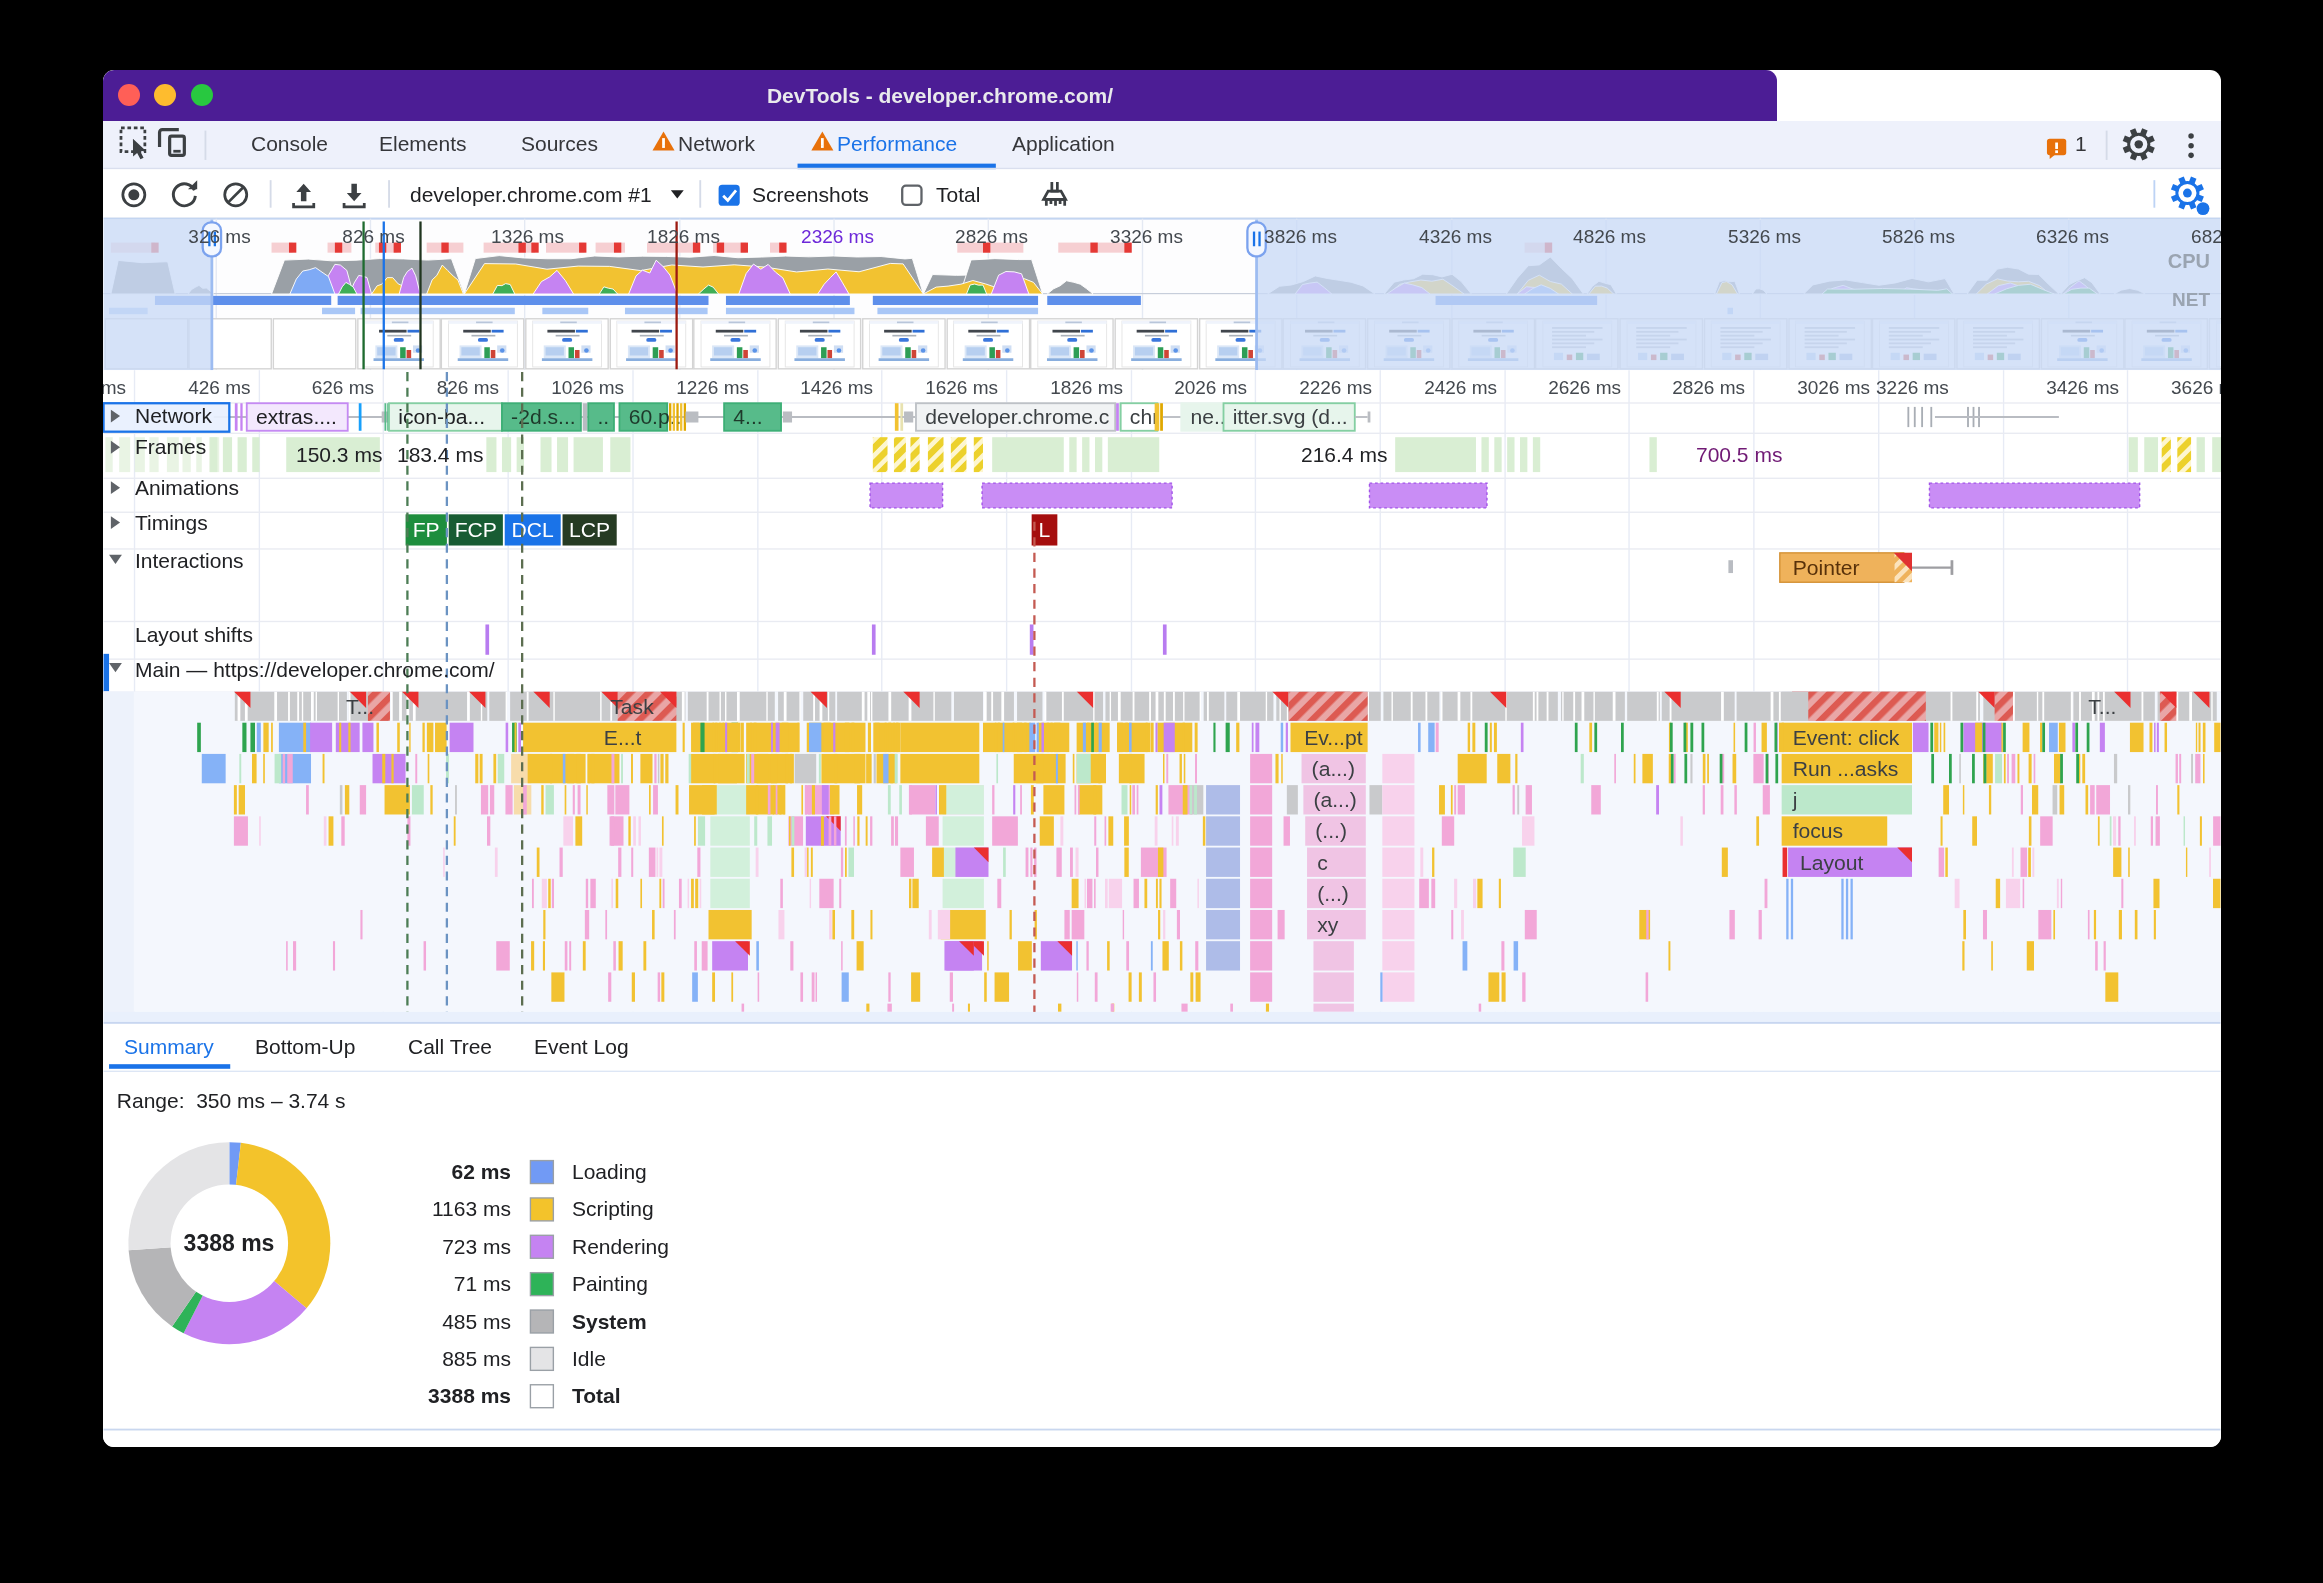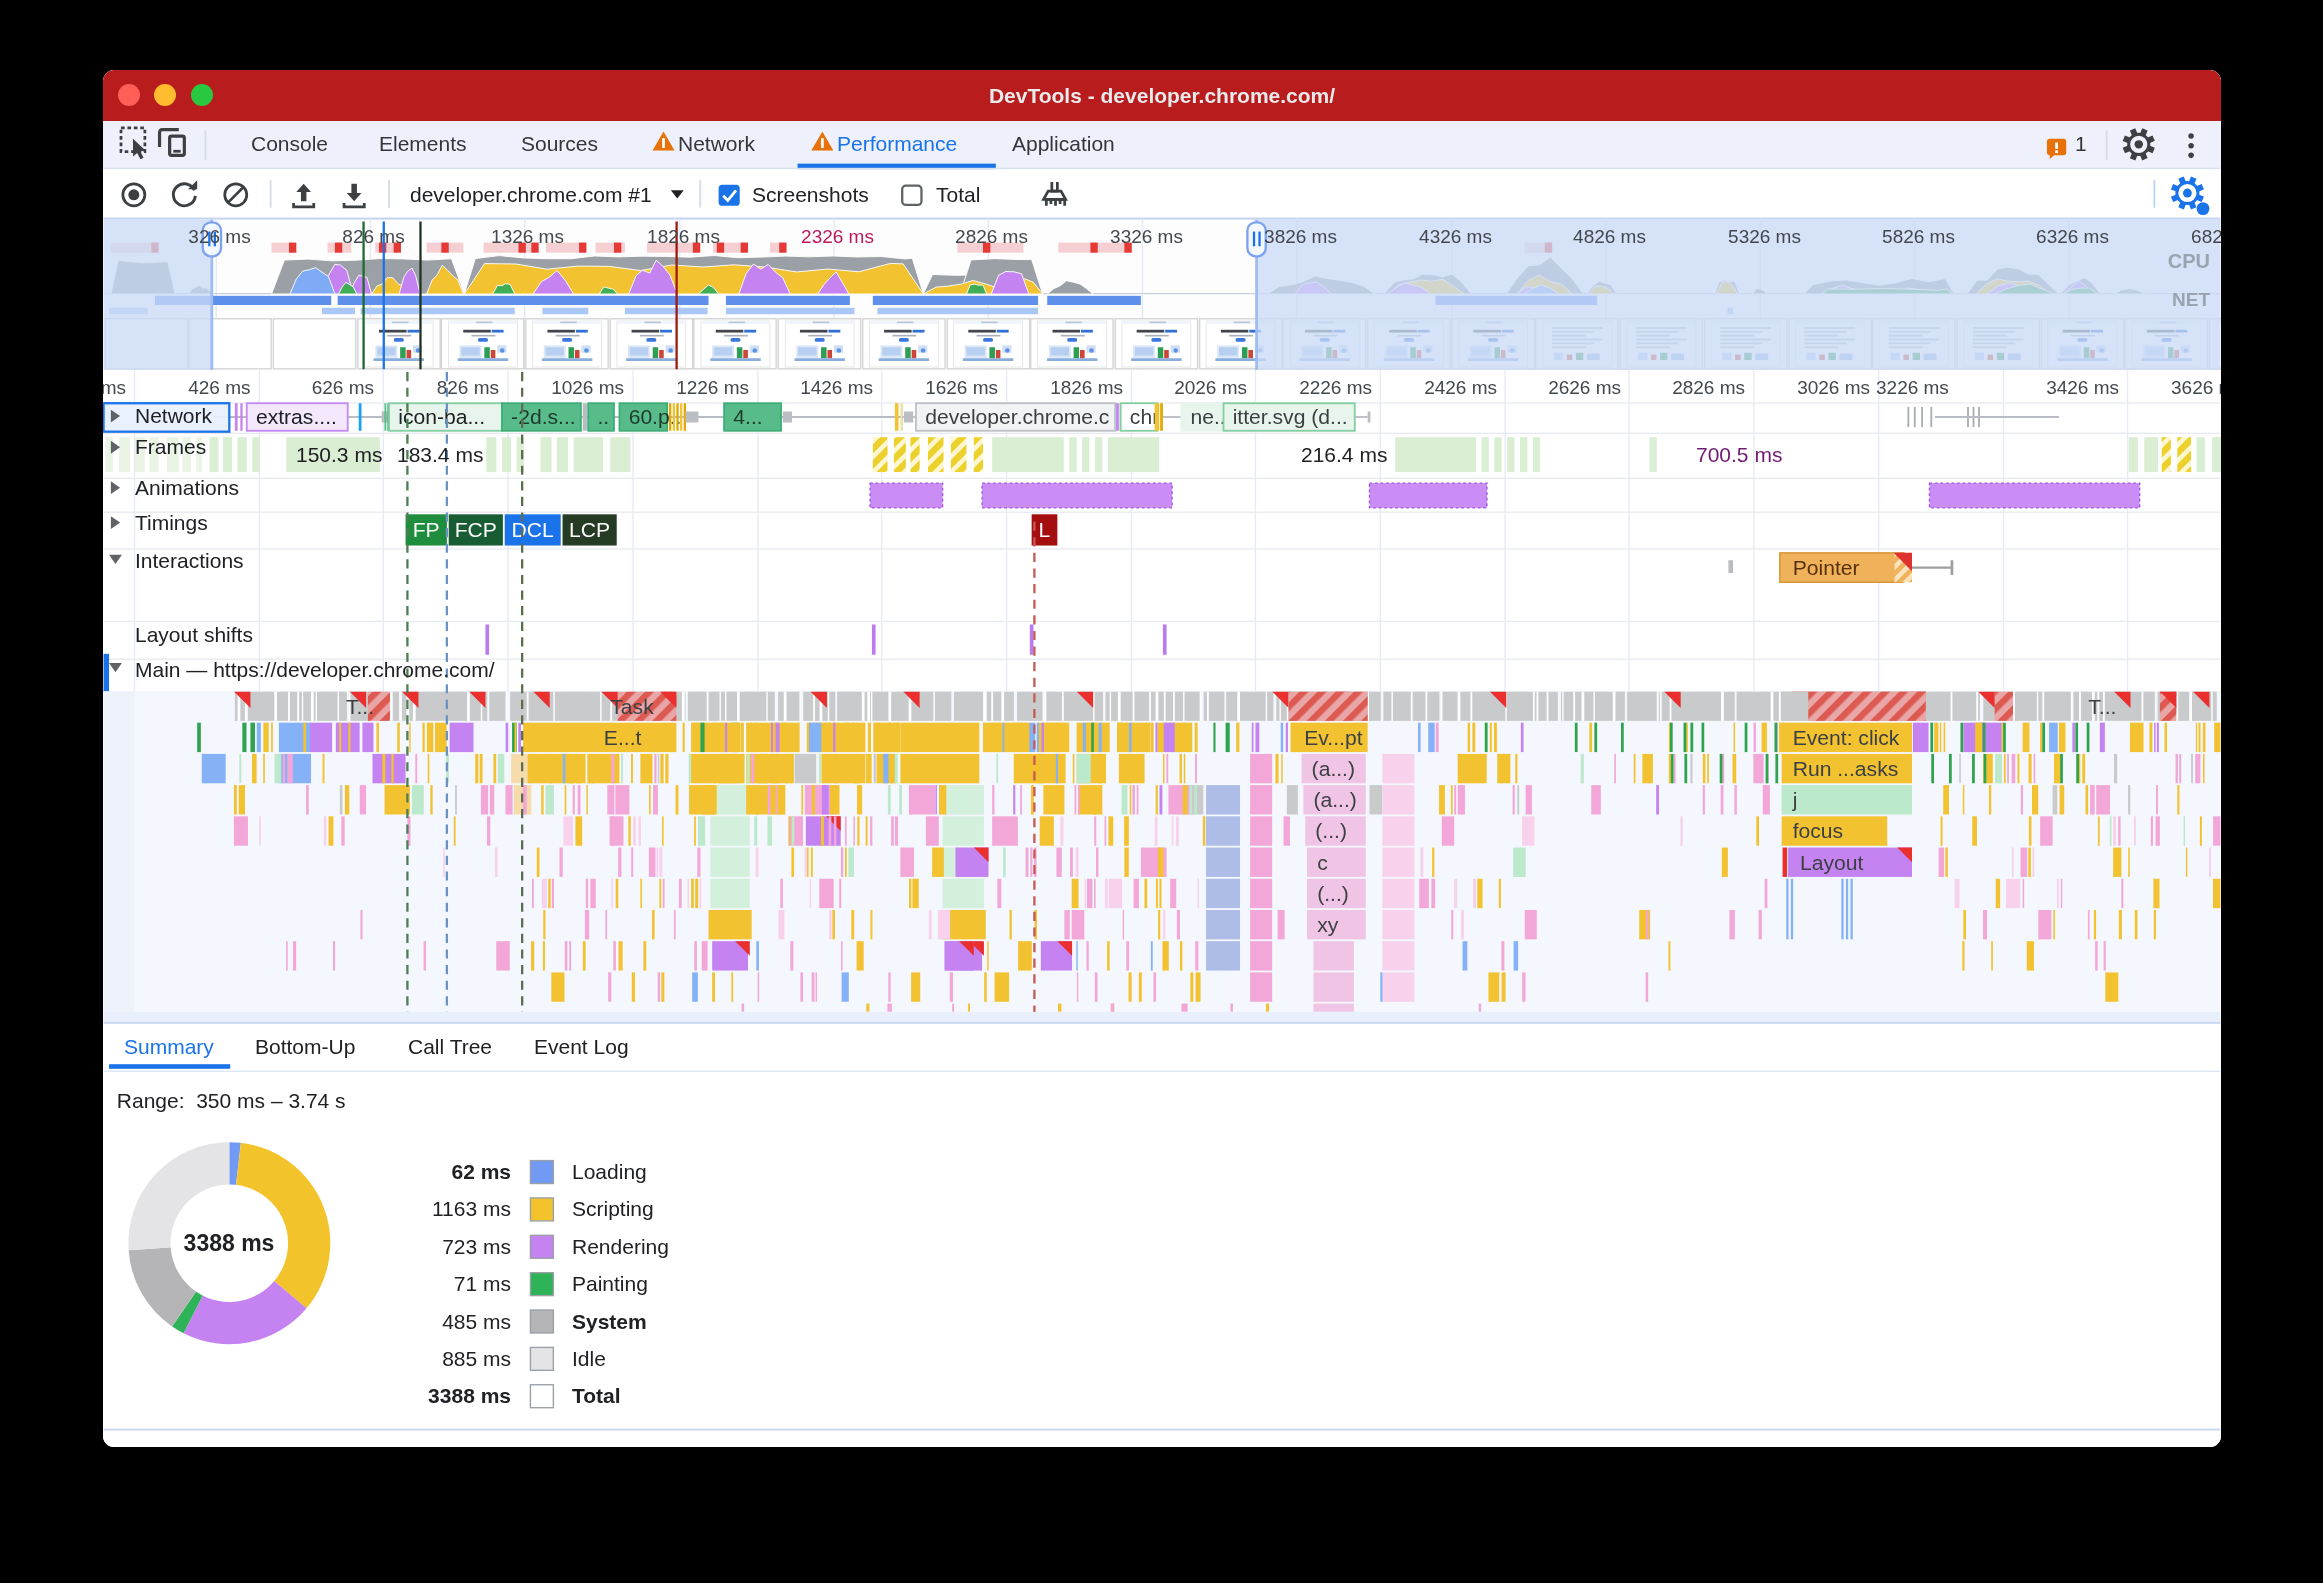--- a/index.html
+++ b/index.html
@@ -1698,41 +1698,41 @@
       <circle cx="137" cy="1278" r="64" fill="#fff"></circle>
       <rect x="465" y="1188" width="25" height="25" fill="#719af5" stroke="#9aa0a6" stroke-width="1.5"></rect>
       <rect x="465" y="1228.7" width="25" height="25" fill="#f3c32b" stroke="#9aa0a6" stroke-width="1.5"></rect>
       <rect x="465" y="1269.4" width="25" height="25" fill="#c583f2" stroke="#9aa0a6" stroke-width="1.5"></rect>
       <rect x="465" y="1310.1000000000001" width="25" height="25" fill="#2eb358" stroke="#9aa0a6" stroke-width="1.5"></rect>
       <rect x="465" y="1350.8000000000002" width="25" height="25" fill="#b5b5b7" stroke="#9aa0a6" stroke-width="1.5"></rect>
       <rect x="465" y="1391.5000000000002" width="25" height="25" fill="#e4e4e6" stroke="#9aa0a6" stroke-width="1.5"></rect>
       <rect x="465" y="1432.2000000000003" width="25" height="25" fill="#ffffff" stroke="#9aa0a6" stroke-width="1.5"></rect>
       <rect x="0" y="1480" width="2306" height="2" fill="#c9d7ef"></rect>
 </svg>
-<div style="position:absolute;left:0;top:0;width:2118px;height:51px;background:#b91c1c;border-radius:11px 11px 0 0">
+<div style="position:absolute;left:0;top:0;width:1674px;height:51px;background:#4c1d95;border-radius:11px 11px 0 0">
       <div style="position:absolute;left:14.7px;top:14.2px;width:22px;height:22px;border-radius:50%;background:#ff5f57"></div>
       <div style="position:absolute;left:51px;top:14.2px;width:22px;height:22px;border-radius:50%;background:#febc2e"></div>
       <div style="position:absolute;left:88px;top:14.2px;width:22px;height:22px;border-radius:50%;background:#28c840"></div>
       <div style="position:absolute;left:0;top:0;width:100%;height:51px;line-height:51px;text-align:center;font-size:21px;font-weight:700;color:#e9eaec">DevTools - developer.chrome.com/</div>
     </div>
     <div style="position:absolute;left:148px;top:62px;font-size:21px;color:#35363a">Console</div>
     <div style="position:absolute;left:276px;top:62px;font-size:21px;color:#35363a">Elements</div>
     <div style="position:absolute;left:418px;top:62px;font-size:21px;color:#35363a">Sources</div>
     <div style="position:absolute;left:575px;top:62px;font-size:21px;color:#35363a">Network</div>
     <div style="position:absolute;left:734px;top:62px;font-size:21px;color:#1a73e8">Performance</div>
     <div style="position:absolute;left:909px;top:62px;font-size:21px;color:#35363a">Application</div>
     <div style="position:absolute;left:1972px;top:62px;font-size:21px;color:#35363a">1</div>
     <div style="position:absolute;left:307px;top:113px;font-size:21px;color:#202124">developer.chrome.com #1</div>
     <div style="position:absolute;left:649px;top:113px;font-size:21px;color:#202124">Screenshots</div>
     <div style="position:absolute;left:833px;top:113px;font-size:21px;color:#202124">Total</div>
     <div style="position:absolute;left:57px;top:156px;width:119px;text-align:center;font-size:19px;color:#43484e">326&nbsp;ms</div>
     <div style="position:absolute;left:211px;top:156px;width:119px;text-align:center;font-size:19px;color:#43484e">826&nbsp;ms</div>
     <div style="position:absolute;left:365px;top:156px;width:119px;text-align:center;font-size:19px;color:#43484e">1326&nbsp;ms</div>
     <div style="position:absolute;left:521px;top:156px;width:119px;text-align:center;font-size:19px;color:#43484e">1826&nbsp;ms</div>
-    <div style="position:absolute;left:675px;top:156px;width:119px;text-align:center;font-size:19px;color:#be185d">2326&nbsp;ms</div>
+    <div style="position:absolute;left:675px;top:156px;width:119px;text-align:center;font-size:19px;color:#6d28d9">2326&nbsp;ms</div>
     <div style="position:absolute;left:829px;top:156px;width:119px;text-align:center;font-size:19px;color:#43484e">2826&nbsp;ms</div>
     <div style="position:absolute;left:984px;top:156px;width:119px;text-align:center;font-size:19px;color:#43484e">3326&nbsp;ms</div>
     <div style="position:absolute;left:1138px;top:156px;width:119px;text-align:center;font-size:19px;color:#43484e">3826&nbsp;ms</div>
     <div style="position:absolute;left:1293px;top:156px;width:119px;text-align:center;font-size:19px;color:#43484e">4326&nbsp;ms</div>
     <div style="position:absolute;left:1447px;top:156px;width:119px;text-align:center;font-size:19px;color:#43484e">4826&nbsp;ms</div>
     <div style="position:absolute;left:1602px;top:156px;width:119px;text-align:center;font-size:19px;color:#43484e">5326&nbsp;ms</div>
     <div style="position:absolute;left:1756px;top:156px;width:119px;text-align:center;font-size:19px;color:#43484e">5826&nbsp;ms</div>
     <div style="position:absolute;left:1910px;top:156px;width:119px;text-align:center;font-size:19px;color:#43484e">6326&nbsp;ms</div>
     <div style="position:absolute;left:2065px;top:156px;width:119px;text-align:center;font-size:19px;color:#43484e">6826&nbsp;ms</div>
     <div style="position:absolute;right:11px;top:180px;font-size:20px;font-weight:700;color:#9aa4b1">CPU</div>

